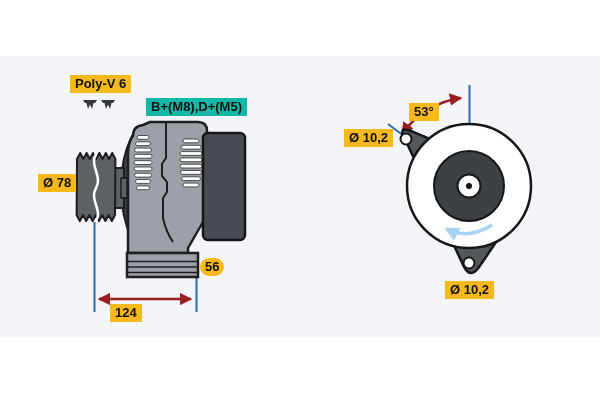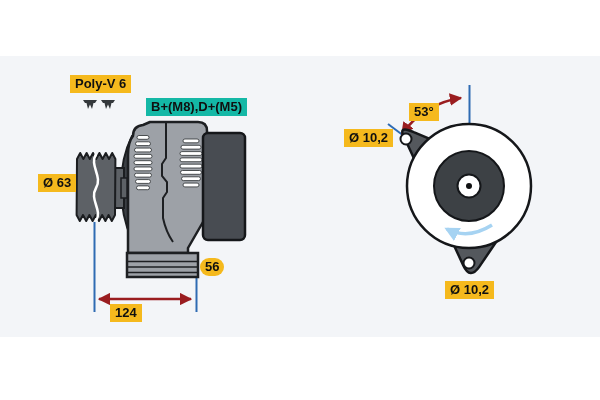--- a/index.html
+++ b/index.html
@@ -102,19 +102,19 @@
 
       <circle cx="406" cy="139" r="5.5" fill="#ffffff" stroke="#15171a" stroke-width="2"></circle>
       <circle cx="469" cy="263" r="5.5" fill="#ffffff" stroke="#15171a" stroke-width="2"></circle>
 
       <path d="M492,225 Q468,240 447,229" fill="none" stroke="#a6d3f2" stroke-width="3.5" marker-end="url(#arrSky)"></path>
     </g>
   </svg>
 
   <div class="lbl" style="left:70px;top:75px;">Poly-V 6</div>
   <div class="lbl lbl-blue" style="left:146px;top:98px;">B+(M8),D+(M5)</div>
-  <div class="lbl" style="left:38px;top:174px;">Ø 63</div>
+  <div class="lbl" style="left:38px;top:174px;">Ø 78</div>
   <div class="lbl" style="left:200px;top:258px;border-radius:9px;">56</div>
   <div class="lbl" style="left:110px;top:304px;">124</div>
   <div class="lbl" style="left:409px;top:63px;margin-top:40px;">53°</div>
   <div class="lbl" style="left:344px;top:129px;">Ø 10,2</div>
   <div class="lbl" style="left:445px;top:281px;">Ø 10,2</div>
 </div>
 
 </body></html>

